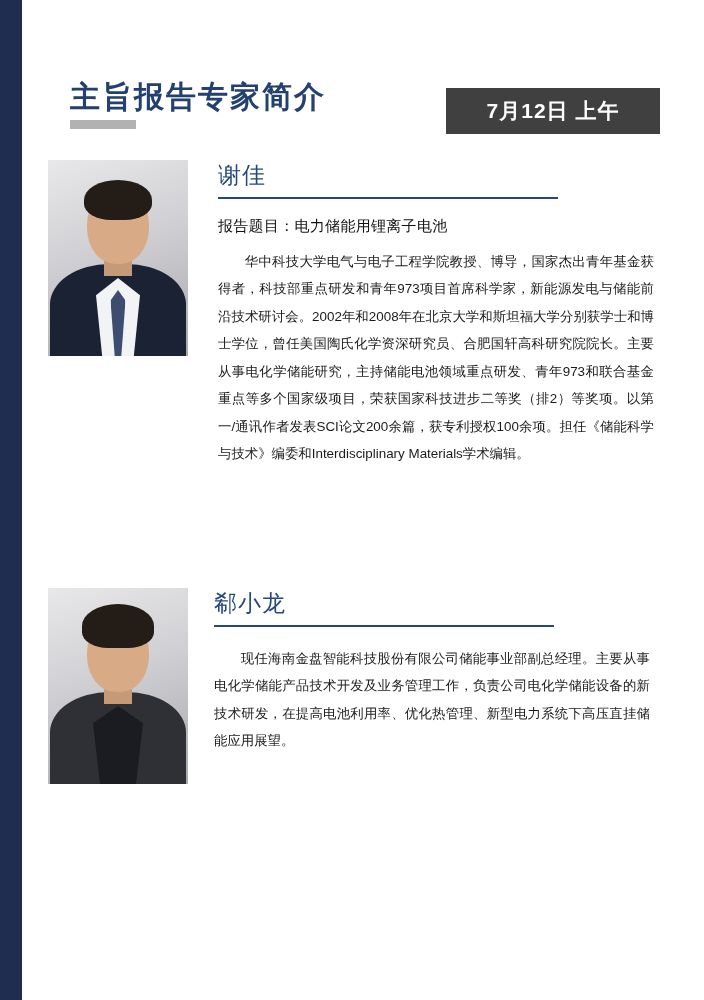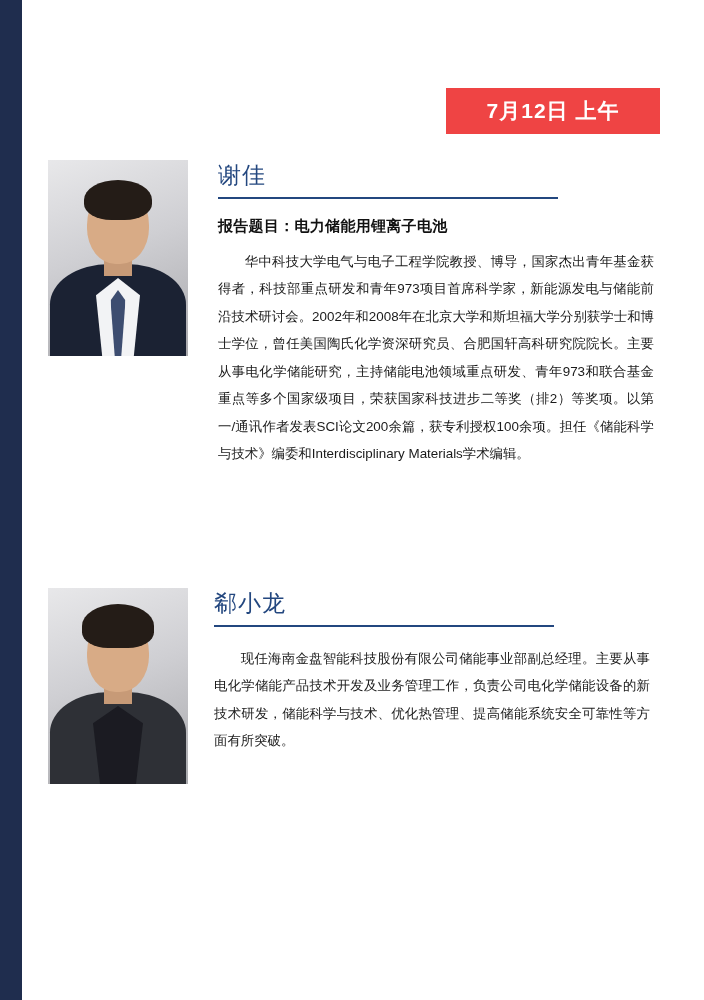--- a/index.html
+++ b/index.html
@@ -73,21 +73,21 @@
     background: #b2b2b2;
   }
 
   
   .date-badge {
     position: absolute;
     right: 44px;
     top: 88px;
     width: 214px;
     height: 46px;
-    background: #ef4444;
+    background: #404040;
     color: #ffffff;
     display: flex;
     align-items: center;
     justify-content: center;
     font-size: 21px;
     font-weight: bold;
     letter-spacing: 1px;
   }
 
   
@@ -203,21 +203,21 @@
     padding-bottom: 6px;
   }
   .name-rule {
     width: 340px;
     height: 2px;
     background: #23477f;
     margin-bottom: 18px;
   }
   .talk-line {
     font-size: 15px;
-    font-weight: bold;
+    font-weight: normal;
     color: #111111;
     margin-bottom: 12px;
     letter-spacing: 0.3px;
   }
   .talk-label {
     color: #111111;
   }
   .talk-title {
     color: #111111;
   }
@@ -245,20 +245,24 @@
   }
 </style>
 </head>
 <body>
 
 <div class="page">
 
   <div class="left-bar"></div>
 
 
+  <div class="title-wrap">
+    <div class="main-title">主旨报告专家简介</div>
+    <div class="title-underline"></div>
+  </div>
 
   <div class="date-badge">7月12日 上午</div>
 
   <div class="speaker speaker-1">
     <div class="photo">
       <div class="portrait portrait-1">
         <div class="body"></div>
         <div class="shirt"></div>
         <div class="tie"></div>
         <div class="neck"></div>
@@ -282,19 +286,19 @@
         <div class="body"></div>
         <div class="shirt"></div>
         <div class="neck"></div>
         <div class="head"></div>
         <div class="hair"></div>
       </div>
     </div>
     <div class="speaker-info">
       <div class="speaker-name">郗小龙</div>
       <div class="name-rule"></div>
-      <div class="bio">现任海南金盘智能科技股份有限公司储能事业部副总经理。主要从事电化学储能产品技术开发及业务管理工作，负责公司电化学储能设备的新技术研发，储能科学与技术、优化热管理、提高储能系统安全可靠性等方面有所突破。</div>
+      <div class="bio">现任海南金盘智能科技股份有限公司储能事业部副总经理。主要从事电化学储能产品技术开发及业务管理工作，负责公司电化学储能设备的新技术研发，在提高电池利用率、优化热管理、新型电力系统下高压直挂储能应用展望。</div>
     </div>
   </div>
 
   <div class="page-number">-06-</div>
 
 </div>
 
 </body></html>

